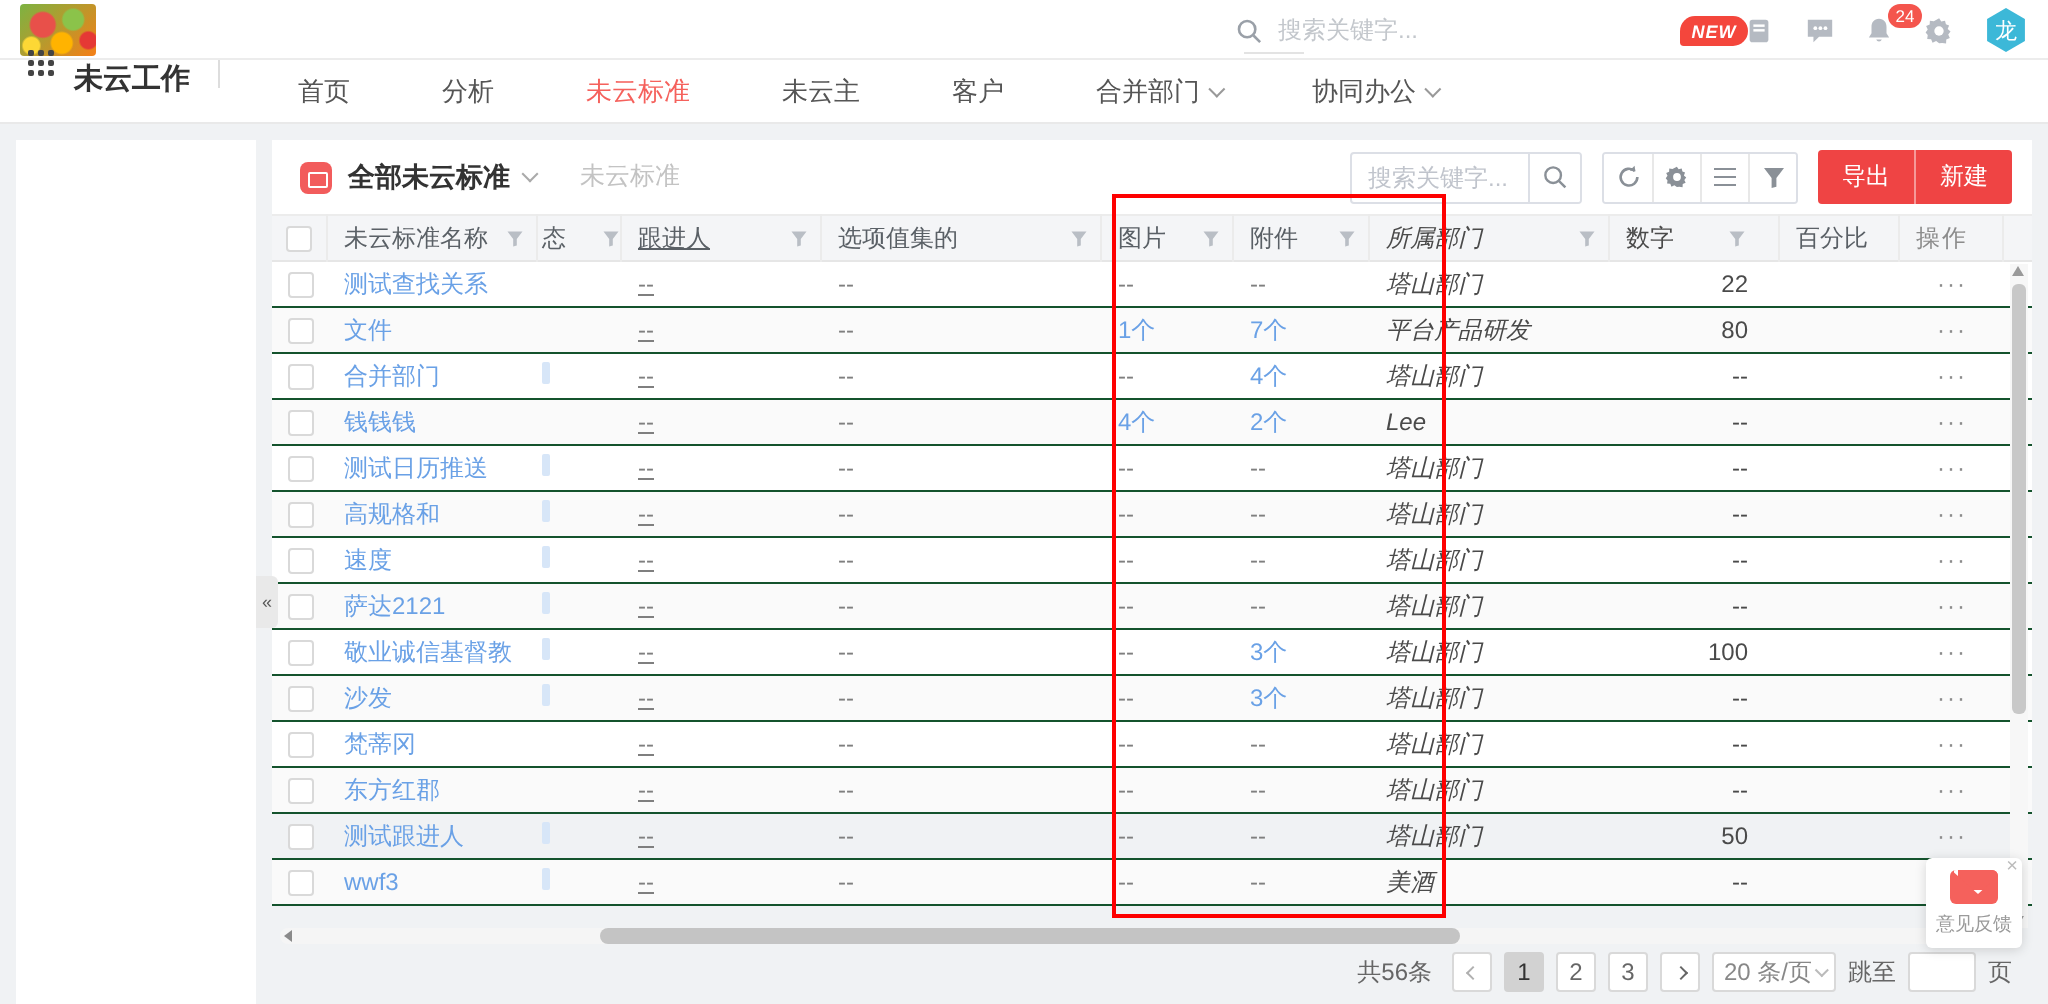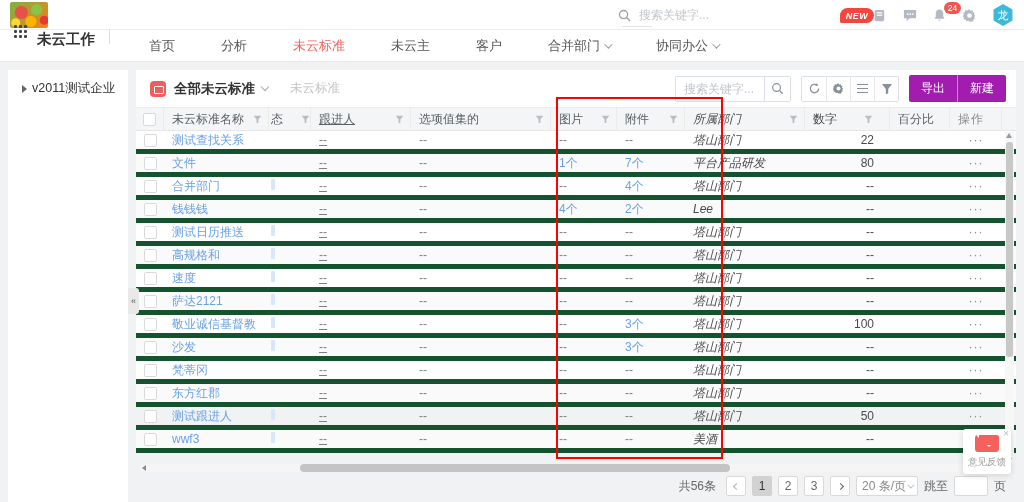--- a/index.html
+++ b/index.html
@@ -66,31 +66,31 @@
   .tb-search input { width:88px; border:none; outline:none; font-size:12px; padding:0 8px; color:#666; }
   .tb-search input::placeholder { color:#c0c4cc; }
   .tb-search .mag-btn { width:26px; height:26px; border-left:1px solid #dcdfe6; display:flex; align-items:center; justify-content:center; background:#fff; cursor:pointer; }
   .btn-group { display:flex; height:26px; border:1px solid #dcdfe6; border-radius:2px; overflow:hidden; }
   .bg-btn { width:24px; height:24px; display:flex; align-items:center; justify-content:center; background:#fff; cursor:pointer; }
   .bg-btn + .bg-btn { border-left:1px solid #e8e8e8; }
   .hamb { width:11px; height:1.5px; background:#8a9097; position:relative; }
   .hamb:before,.hamb:after { content:""; position:absolute; left:0; width:11px; height:1.5px; background:#8a9097; }
   .hamb:before { top:-4px; } .hamb:after { top:4px; }
   .red-btns { display:flex; height:27px; border-radius:2px; overflow:hidden; }
-  .red-btn { background:#a21caf; color:#fff; font-size:12px; padding:0 12px; display:flex; align-items:center; cursor:pointer; }
+  .red-btn { background:#ef4444; color:#fff; font-size:12px; padding:0 12px; display:flex; align-items:center; cursor:pointer; }
   .red-btn + .red-btn { border-left:1px solid rgba(255,255,255,.45); }
 
   
   .thead { display:flex; height:24px; background:#f4f5f7; border-top:1px solid #ececec; border-bottom:1px solid #e6e6e6; align-items:center; font-size:12px; color:#5a6066; }
   .hcell { display:flex; align-items:center; justify-content:space-between; padding:0 6px 0 8px; height:24px; border-right:1px solid #ebebeb; overflow:hidden; white-space:nowrap; }
   .repeat { display:contents; }
   .funnel { display:none; width:9px; height:9px; flex:none; }
   .funnel.show { display:inline-block; }
   .funnel svg { display:block; }
-  .trow { display:flex; height:23px; align-items:center; border-bottom:5px solid #14532d; font-size:12px; color:#555; }
+  .trow { display:flex; height:23px; align-items:center; border-bottom:1px solid #14532d; font-size:12px; color:#555; }
   .trow:nth-of-type(even) { background:#fafafa; }
   .cell { padding:0 8px; overflow:hidden; white-space:nowrap; flex:none; }
   .c-check { width:28px; display:flex; justify-content:center; padding:0; }
   .c-name { width:105px; }
   .c-status { width:42px; padding:0 0 0 2px; }
   .c-follow { width:100px;text-decoration:underline; }
   .c-option { width:140px; }
   .c-pic { width:66px; }
   .c-att { width:68px; }
   .c-dept { width:120px; color:#4a4a4a;font-style:italic; }
@@ -233,24 +233,20 @@
         </div>
       
         <div class="nav-item">
           <span>协同办公</span>
           <span class="chev show"></span>
         </div>
       </div>
   </div>
 
   <div class="side-card">
-    <div class="tree-item">
-      <span class="tri-right"></span>
-      <span>v2011测试企业</span>
-    </div>
   </div>
   <div class="collapse-tab">«</div>
 
   <div class="main-card">
 
     
     <div class="toolbar">
       <span class="vicon"></span>
       <span class="view-title">全部未云标准</span>
       <span class="title-chev"></span>

